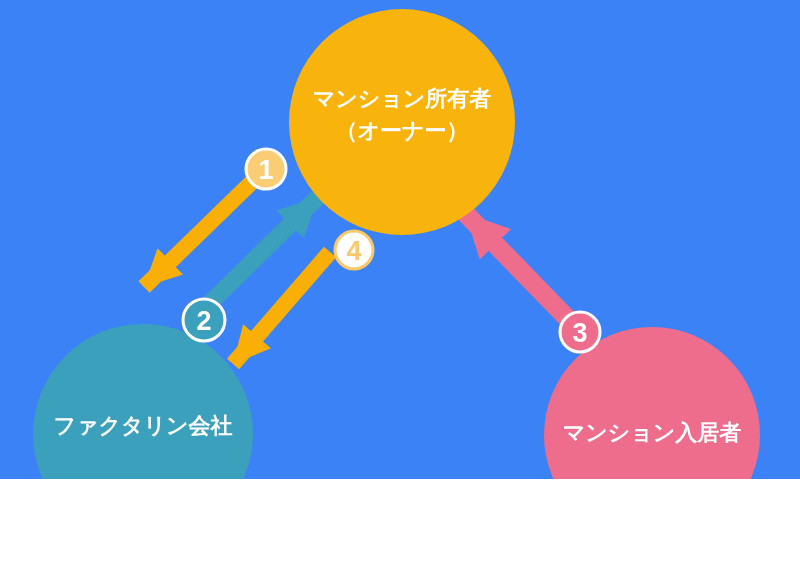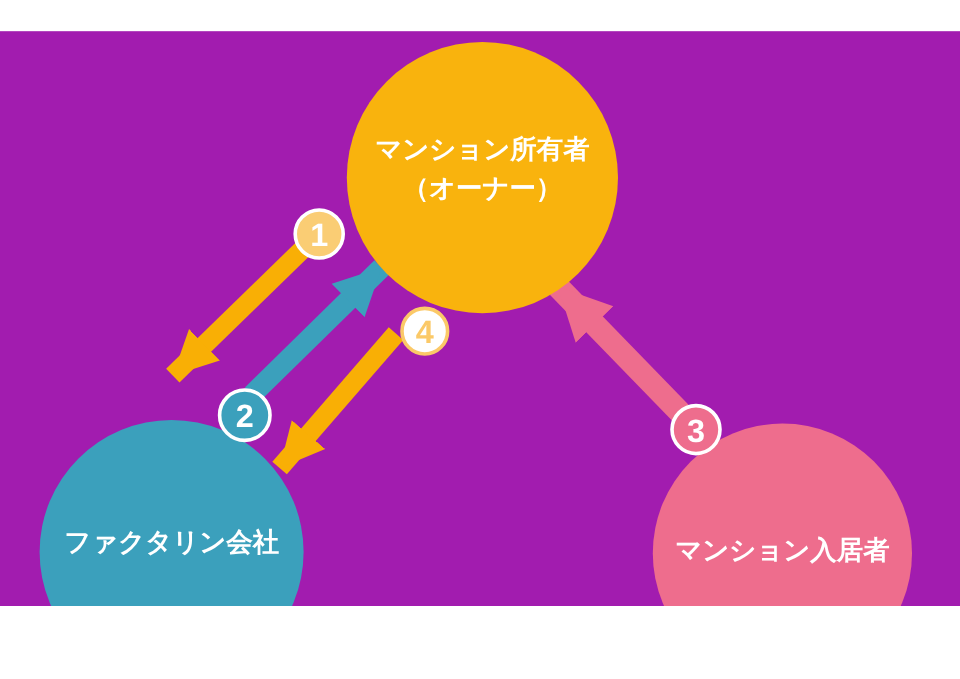--- a/index.html
+++ b/index.html
@@ -4,24 +4,23 @@
 <style>
   html, body {
     margin: 0;
     padding: 0;
     background: #FFFFFF;
   }
   .stage {
     position: relative;
     width: 800px;
     height: 479px;
-    background: #a21caf;
+    background: #3b82f6;
     overflow: hidden;
     font-family: "Liberation Sans", sans-serif;
-    margin-top: 26px;
   }
   svg { display: block; }
   .node-label {
     font-family: "Liberation Sans", "DejaVu Sans", sans-serif;
     font-weight: 700;
     font-size: 22px;
     text-anchor: middle;
   }
   .badge-num {
     font-family: "Liberation Sans", "DejaVu Sans", sans-serif;

